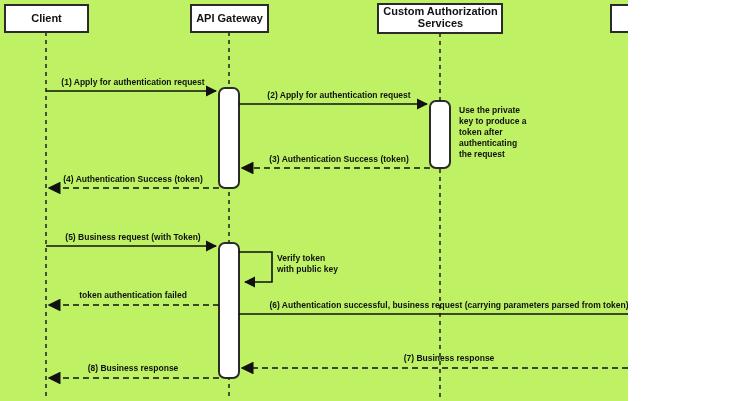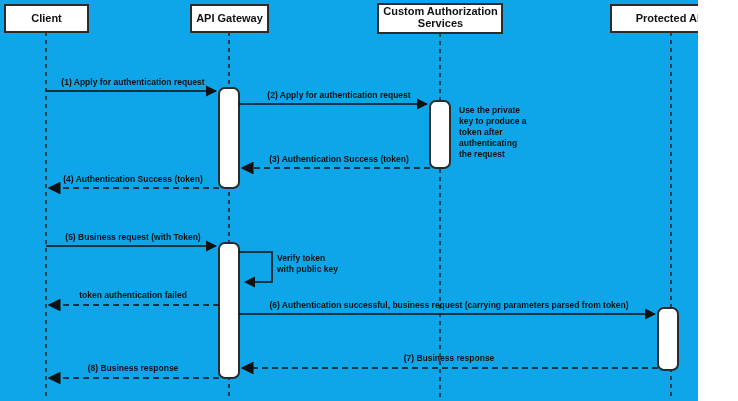--- a/index.html
+++ b/index.html
@@ -2,25 +2,26 @@
 <html><head>
 <meta charset="utf-8">
 <style>
   html, body {
     margin: 0;
     padding: 0;
     background: #ffffff;
   }
   #canvas {
     position: relative;
-    width: 698px;
+    width: 616px;
     height: 401px;
-    background: #0ea5e9;
+    background: #bef264;
     font-family: "Liberation Sans", sans-serif;
     overflow: hidden;
+    padding-left: 12px;
   }
   svg#diagram {
     position: absolute;
     left: 0;
     top: 0;
     width: 738px;
     height: 401px;
   }
   .lifeline-box {
     fill: #ffffff;

